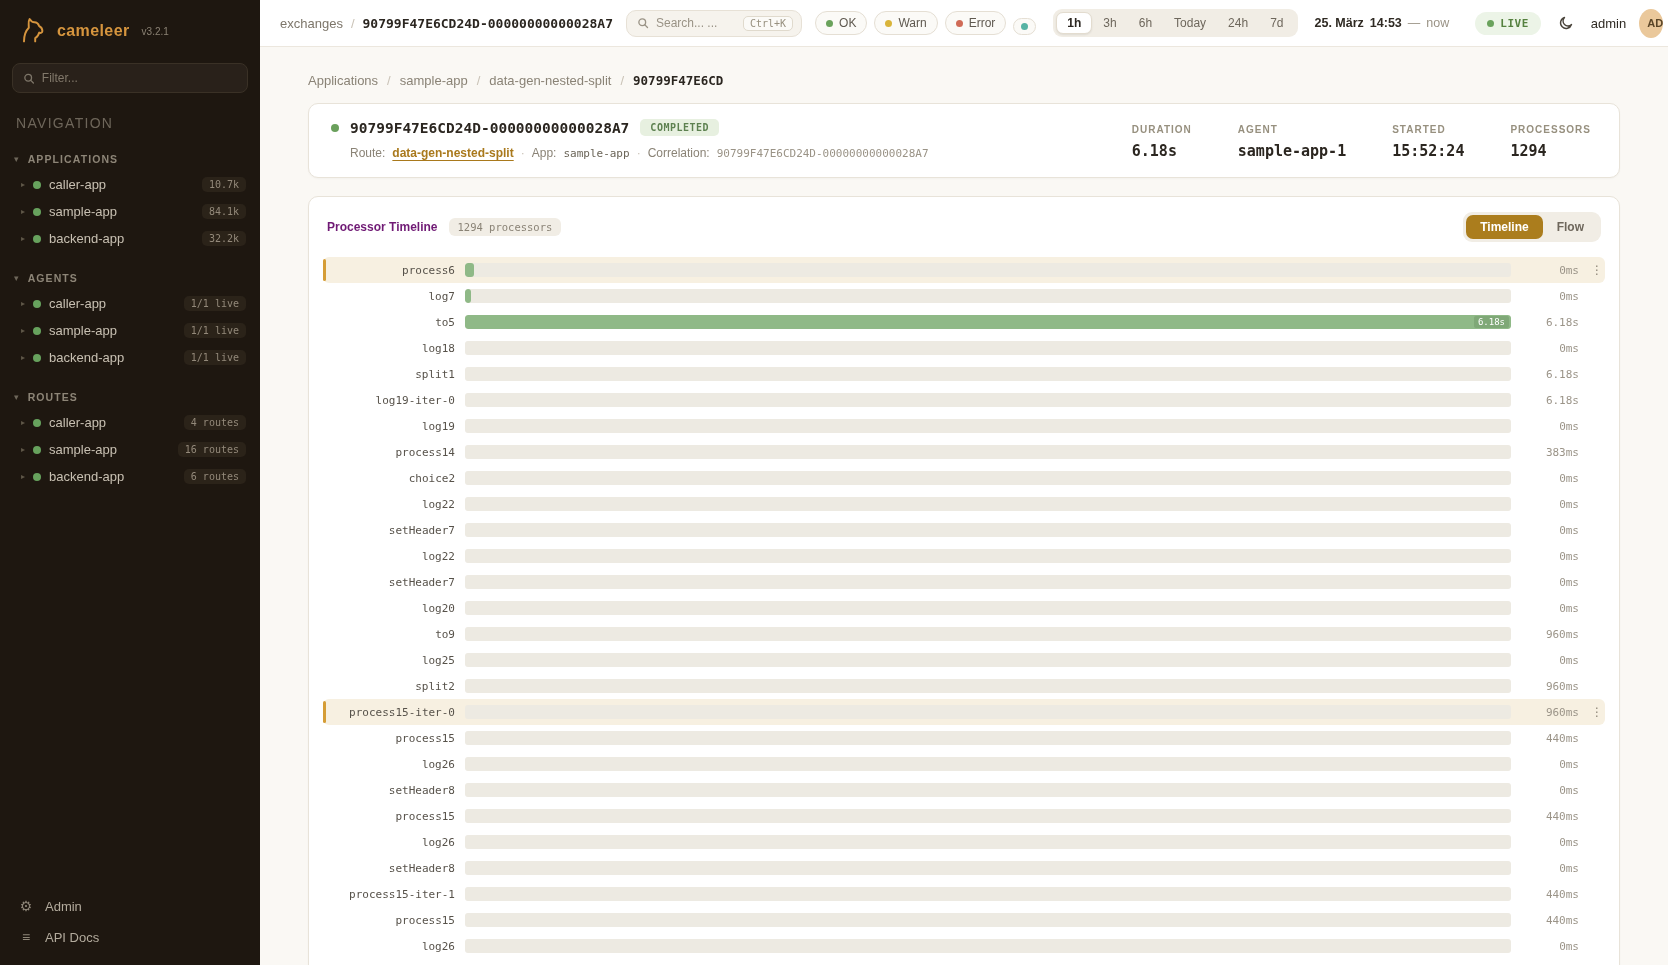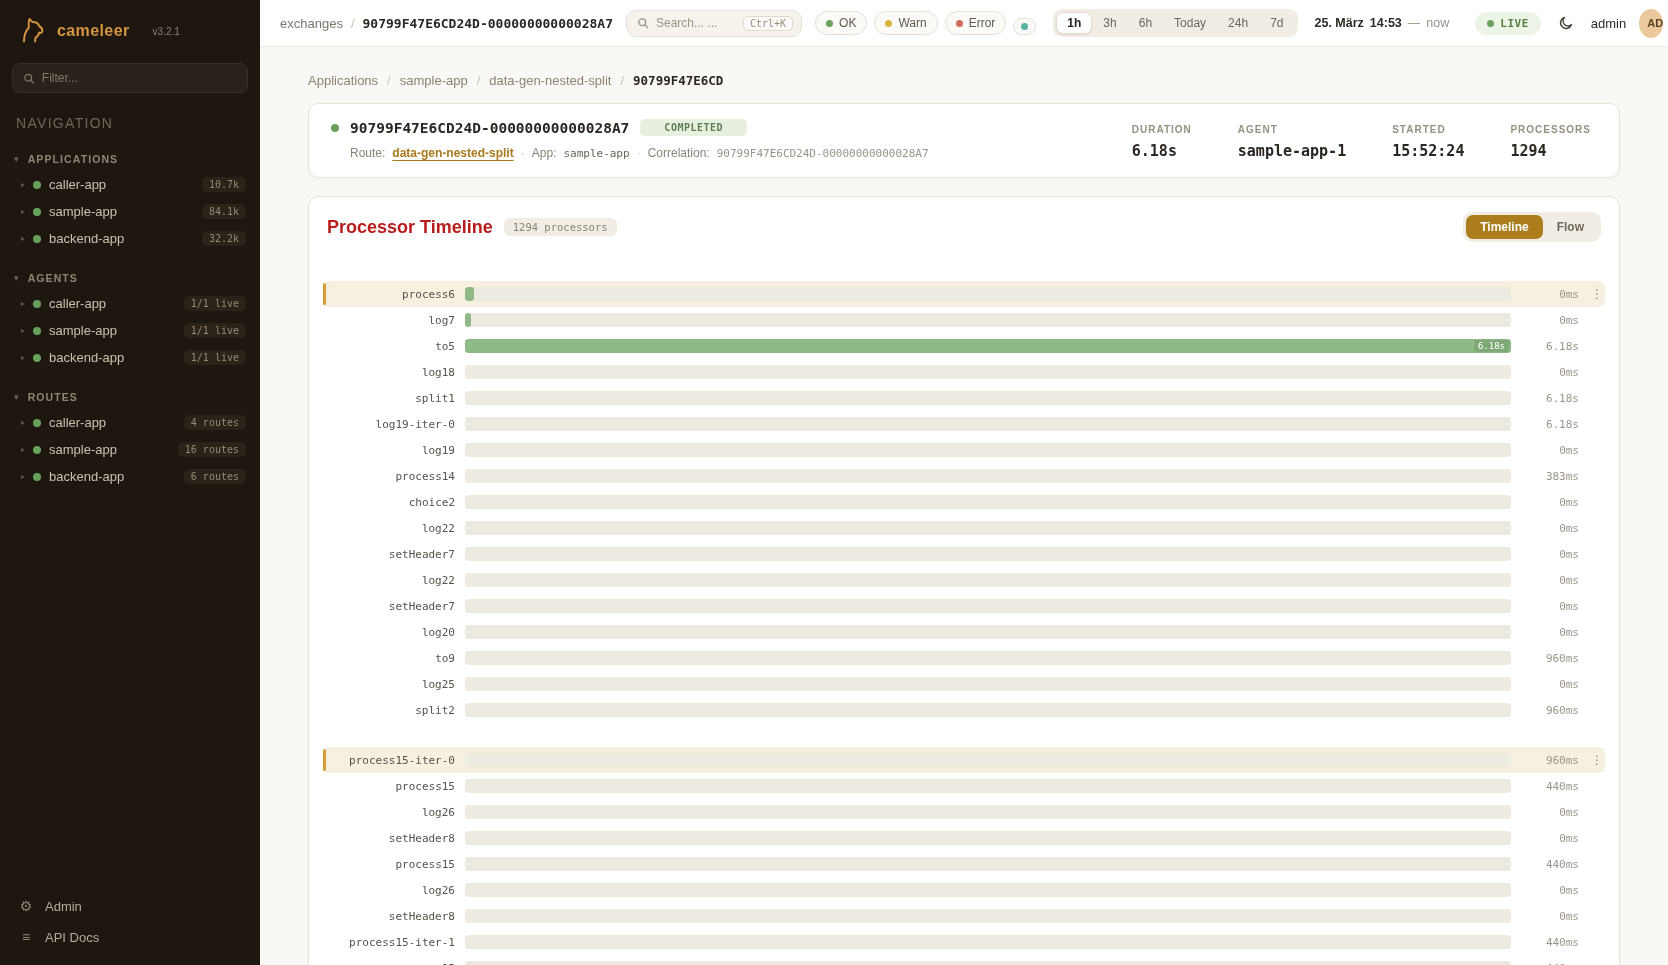--- a/index.html
+++ b/index.html
@@ -7,21 +7,21 @@
   body {
     font-family:"Liberation Sans","DejaVu Sans",sans-serif;
     background:#faf8f4; color:#2e2a24; display:flex;
   }
 
   
   .sidebar { width:260px; flex-shrink:0; background:#1e1710; display:flex; flex-direction:column; }
   .logo-row { display:flex; align-items:center; gap:9px; padding:15px 16px 10px; }
   .logo-svg { width:32px; height:32px; }
   .brand { color:#d6953e; font-size:16px; font-weight:700; letter-spacing:.4px; }
-  .version { color:#8a8173; font-size:10px; margin-left:14px; }
+  .version { color:#8a8173; font-size:10px; margin-left:3px; }
 
   .filter-box { margin:6px 12px 16px; display:flex; align-items:center; gap:7px;
     background:#29211a; border:1px solid #3a3126; border-radius:8px; padding:7px 10px; }
   .filter-box input { background:transparent; border:0; outline:0; color:#cfc7ba; font-size:12px; width:100%; }
   .filter-box input::placeholder { color:#82796b; }
 
   .nav-label { color:#6e665a; font-size:14px; letter-spacing:1.3px; font-weight:400; padding:6px 16px 2px; }
 
   .side-section { margin-top:14px; }
   .section-header { display:flex; align-items:center; gap:8px; padding:6px 14px; cursor:pointer;
@@ -90,48 +90,48 @@
   .bc-item.last { color:#2b2620; font-weight:700; font-family:"DejaVu Sans Mono",monospace; font-size:12.5px; cursor:default; }
   .bc-sep { color:#c9c2b6; }
 
   .ex-card { background:#fff; border:1px solid #e8e3d9; border-radius:10px; padding:15px 22px 17px;
     display:flex; justify-content:space-between; align-items:flex-start; margin-bottom:18px;
     box-shadow:0 1px 2px rgba(40,30,10,.03); }
   .ex-id-row { display:flex; align-items:center; gap:11px; }
   .ex-dot { width:8px; height:8px; border-radius:50%; background:#6aa05c; flex-shrink:0; }
   .ex-id { font-family:"DejaVu Sans Mono",monospace; font-weight:700; font-size:14.5px; color:#2b2620; }
   .status-badge { background:#e7f0e0; color:#5d8150; font-family:"DejaVu Sans Mono",monospace;
-    font-size:10px; font-weight:700; letter-spacing:.5px; padding:3px 24px; border-radius:5px; }
+    font-size:10px; font-weight:700; letter-spacing:.5px; padding:3px 10px; border-radius:5px; }
   .ex-meta { margin-top:10px; padding-left:19px; display:flex; align-items:center; gap:7px;
     font-size:12px; color:#8a8376; }
   .route-link { color:#a9791c; font-weight:600; text-decoration:underline; text-underline-offset:3px; cursor:pointer; }
   .meta-mono { font-family:"DejaVu Sans Mono",monospace; font-size:11px; color:#6b6558; }
   .meta-mono.dim { color:#9a9386; }
   .meta-sep { color:#c9c2b6; }
 
   .ex-stats { display:flex; gap:46px; padding-top:5px; padding-right:6px; }
   .stat { }
   .stat-label { font-size:10px; letter-spacing:1px; color:#97907f; font-weight:700; margin-bottom:7px; }
   .stat-value { font-family:"DejaVu Sans Mono",monospace; font-weight:700; font-size:15px; color:#2b2620; }
 
   .tl-card { background:#fff; border:1px solid #e8e3d9; border-radius:10px;
     box-shadow:0 1px 2px rgba(40,30,10,.03); padding-bottom:12px; }
   .tl-header { display:flex; align-items:center; gap:11px; padding:15px 18px 13px; }
-  .tl-title { font-size:18px; font-weight:700; color:#b91c1c; }
+  .tl-title { font-size:12px; font-weight:700; color:#701a75; }
   .tl-badge { background:#f1ede5; color:#8a8376; font-family:"DejaVu Sans Mono",monospace;
     font-size:10.5px; padding:3px 9px; border-radius:6px; }
   .tl-views { margin-left:auto; display:flex; background:#f1ede5; border-radius:9px; padding:3px; }
   .view-btn { border:0; background:transparent; font-size:12px; color:#6e675c; padding:5px 14px;
     border-radius:7px; cursor:pointer; font-weight:600; font-family:inherit; }
   .view-btn.active { background:#ab7d1d; color:#fff; font-weight:700; }
 
   .tl-rows { padding:2px 14px 4px; }
   .t-row { display:grid; grid-template-columns:132px 1fr 58px 16px; align-items:center;
     column-gap:10px; height:26px; border-radius:6px; position:relative; cursor:pointer; }
-  .t-row.hl { background:#f7f0e1;margin-top:24px; }
+  .t-row.hl { background:#f7f0e1; }
   .t-row.hl::before { content:''; position:absolute; left:0; top:2px; bottom:2px; width:3px;
     background:#d59d36; border-radius:3px; }
   .t-name { font-family:"DejaVu Sans Mono",monospace; font-size:11px; color:#57524a; text-align:right; white-space:nowrap; }
   .t-track { position:relative; height:14px; background:#edeae2; border-radius:3px; overflow:hidden; }
   .t-bar { position:absolute; left:0; top:0; height:100%; background:#8fb987; border-radius:3px;
     min-width:5px; display:flex; align-items:center; justify-content:flex-end; }
   .t-bar-label { font-family:"DejaVu Sans Mono",monospace; font-size:9px; color:#fff;
     background:#7fa877; padding:0 4px; margin-right:2px; border-radius:2px; line-height:12px; }
   .t-dur { font-family:"DejaVu Sans Mono",monospace; font-size:11px; color:#9b9488; text-align:right; white-space:nowrap; }
   .t-menu { color:#8d8577; font-size:12px; text-align:center; }

